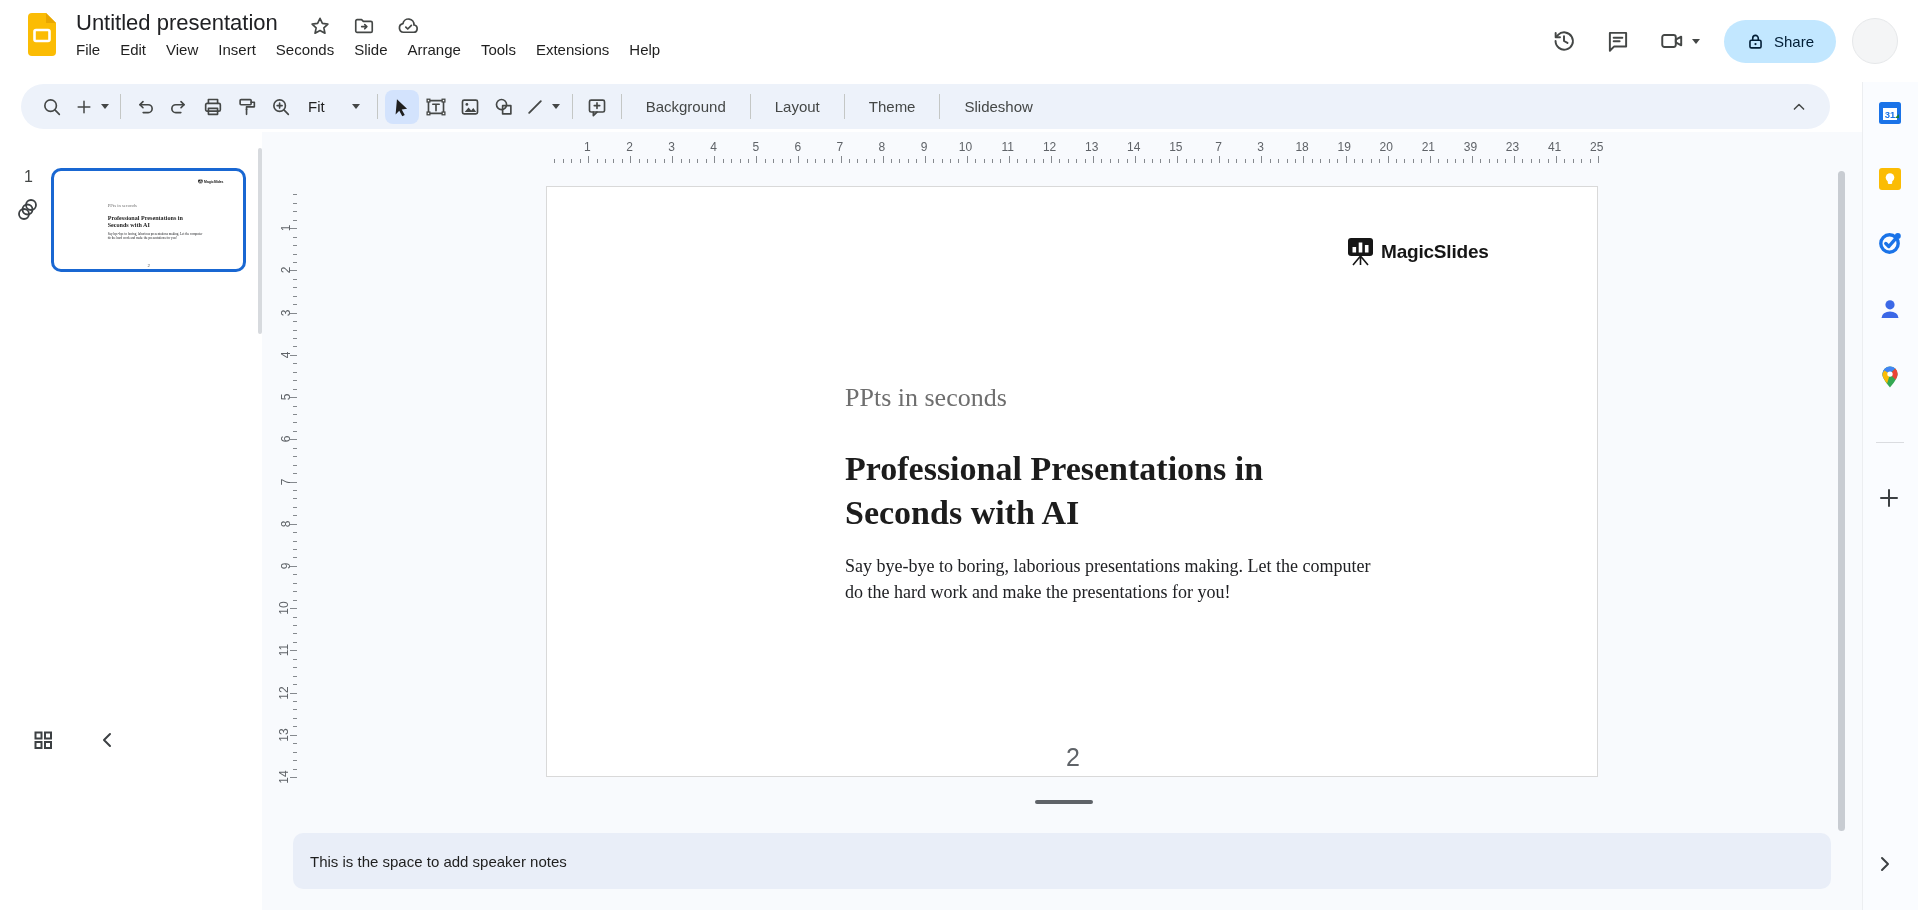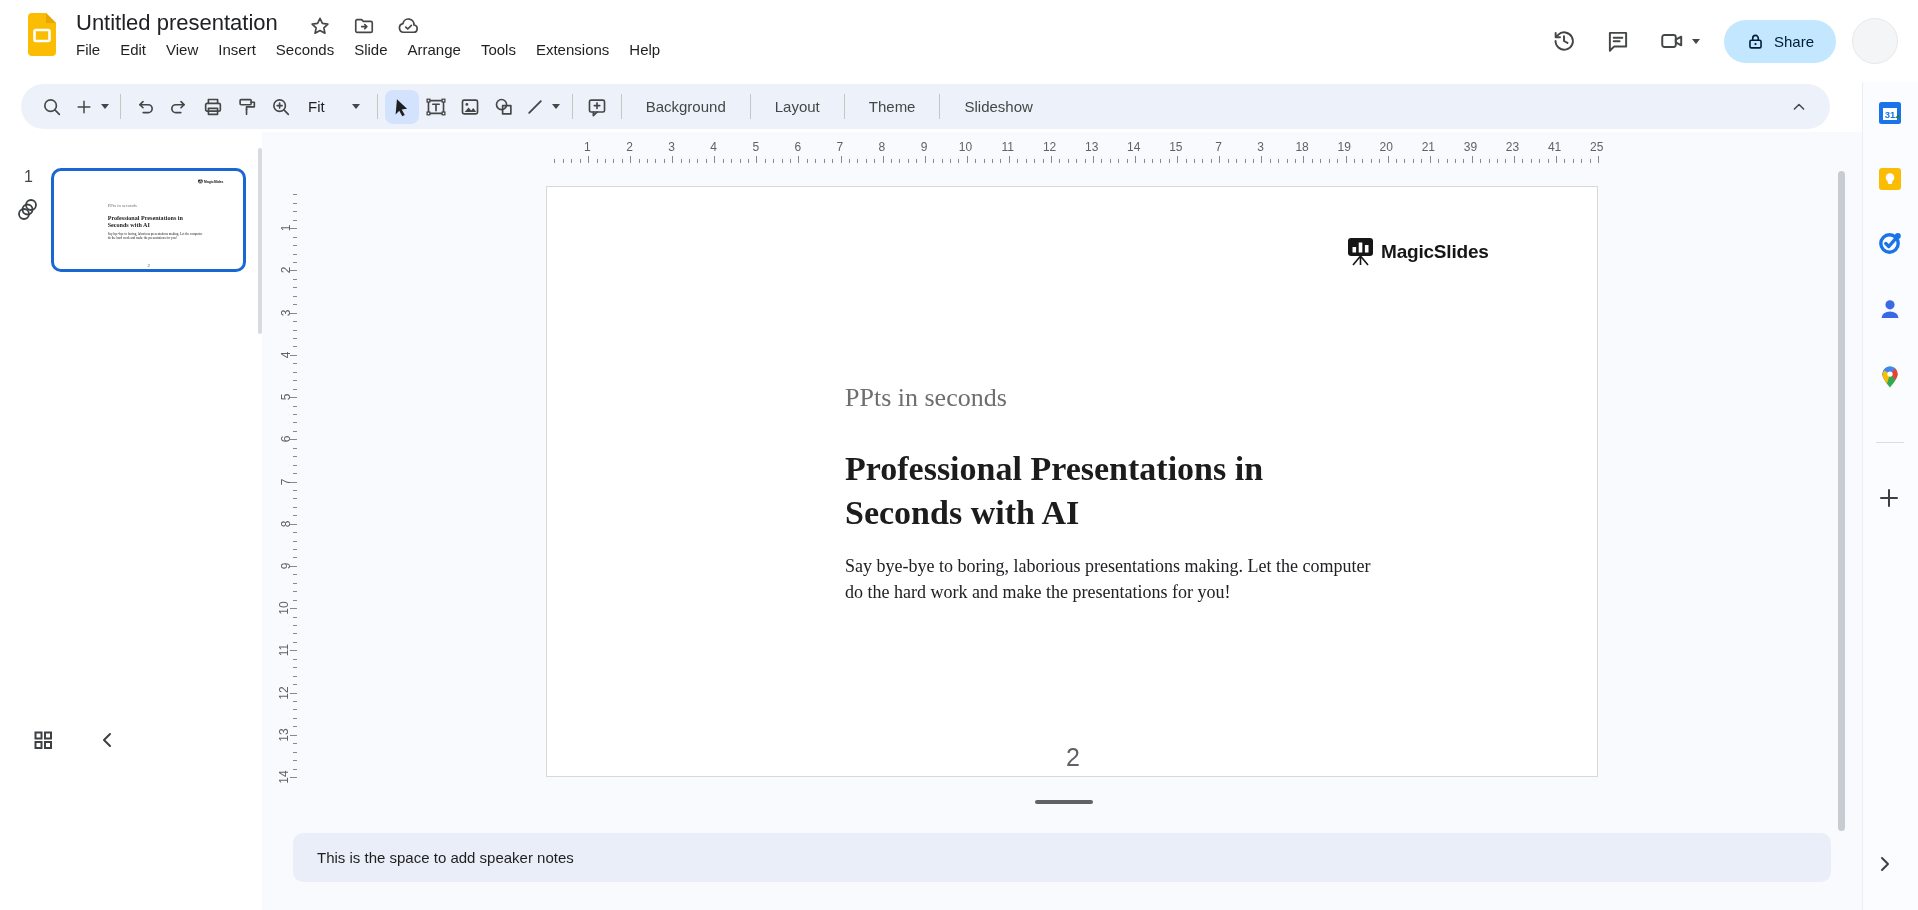--- a/index.html
+++ b/index.html
@@ -72,22 +72,22 @@
   .brand{position:absolute;left:800px;top:50px;display:flex;align-items:center;gap:7px;cursor:pointer;}
   .brand-text{font-family:"Liberation Sans",sans-serif;font-weight:bold;font-size:19px;color:#161616;letter-spacing:-0.2px;}
   .kicker{position:absolute;left:298px;top:196px;font-size:26px;color:#6e6e6e;cursor:text;}
   .slide-title{position:absolute;left:298px;top:260px;font-size:34px;line-height:44px;font-weight:bold;color:#1c1c1c;cursor:text;}
   .slide-body{position:absolute;left:298px;top:366px;font-size:18px;line-height:26px;color:#202124;cursor:text;}
   .slide-body div,.slide-title div{white-space:nowrap;}
   .pagenum{position:absolute;left:0;top:556px;width:1052px;text-align:center;
            font-family:"Liberation Sans",sans-serif;font-size:25px;color:#5f6368;}
   .cv-scroll{position:absolute;left:1576px;top:39px;width:7px;height:660px;background:#c8ccd2;border-radius:4px;}
   .notes-handle{position:absolute;left:773px;top:668px;width:58px;height:4px;background:#5f6368;border-radius:2px;cursor:row-resize;}
-  .notes{position:absolute;left:31px;top:701px;width:1538px;height:49px;background:#e9eef8;border-radius:10px;
-         display:flex;align-items:center;padding:0 24px;box-sizing:border-box;font-size:15px;color:#1f1f1f;cursor:text;}
+  .notes{position:absolute;left:31px;top:701px;width:1538px;height:56px;background:#e9eef8;border-radius:10px;
+         display:flex;align-items:center;padding:0 17px;box-sizing:border-box;font-size:15px;color:#1f1f1f;cursor:text;}
 
   
   .bl-grid{position:absolute;left:28px;top:725px;width:30px;height:30px;display:flex;align-items:center;justify-content:center;cursor:pointer;}
   .bl-chev{position:absolute;left:94px;top:725px;width:26px;height:30px;display:flex;align-items:center;justify-content:center;cursor:pointer;}
 
   
   .rightbar{position:absolute;left:1862px;top:82px;width:56px;height:828px;background:#fafcff;border-left:1px solid #eceef1;box-sizing:border-box;}
   .rb-ic{position:absolute;left:14px;width:26px;height:26px;cursor:pointer;}
   .rb-div{position:absolute;left:13px;width:28px;height:1px;background:#dadce0;}
   .rb-chev{position:absolute;left:14px;width:24px;height:24px;cursor:pointer;}

